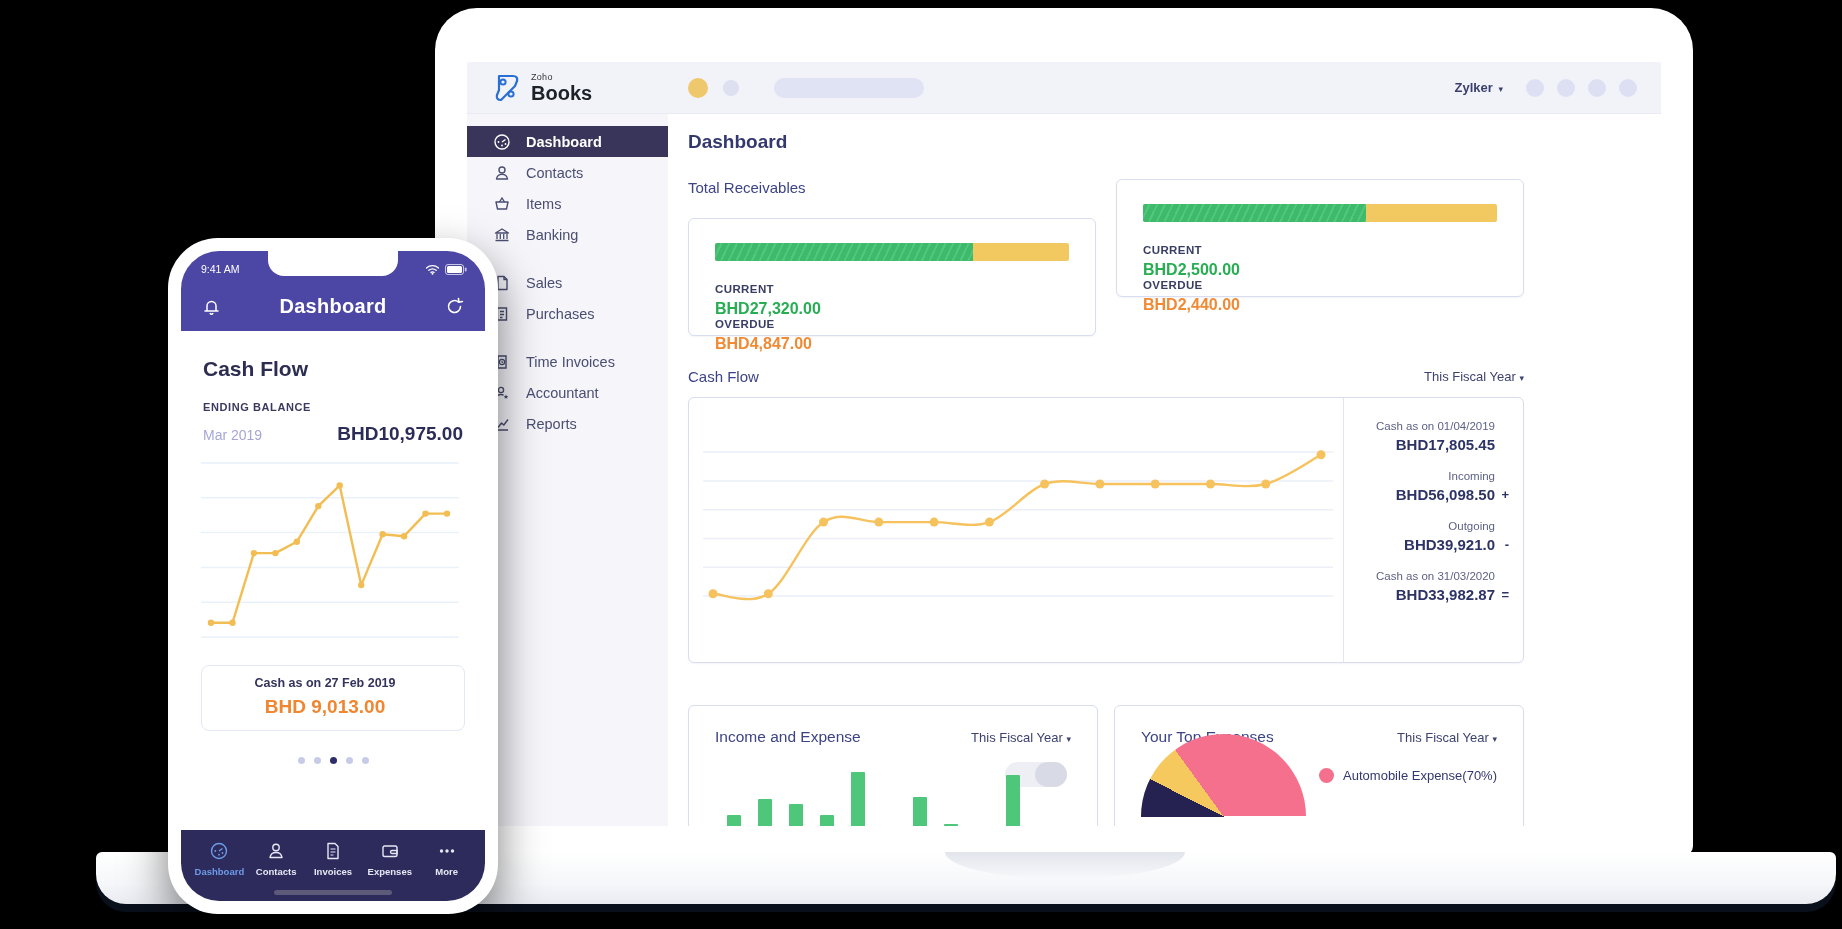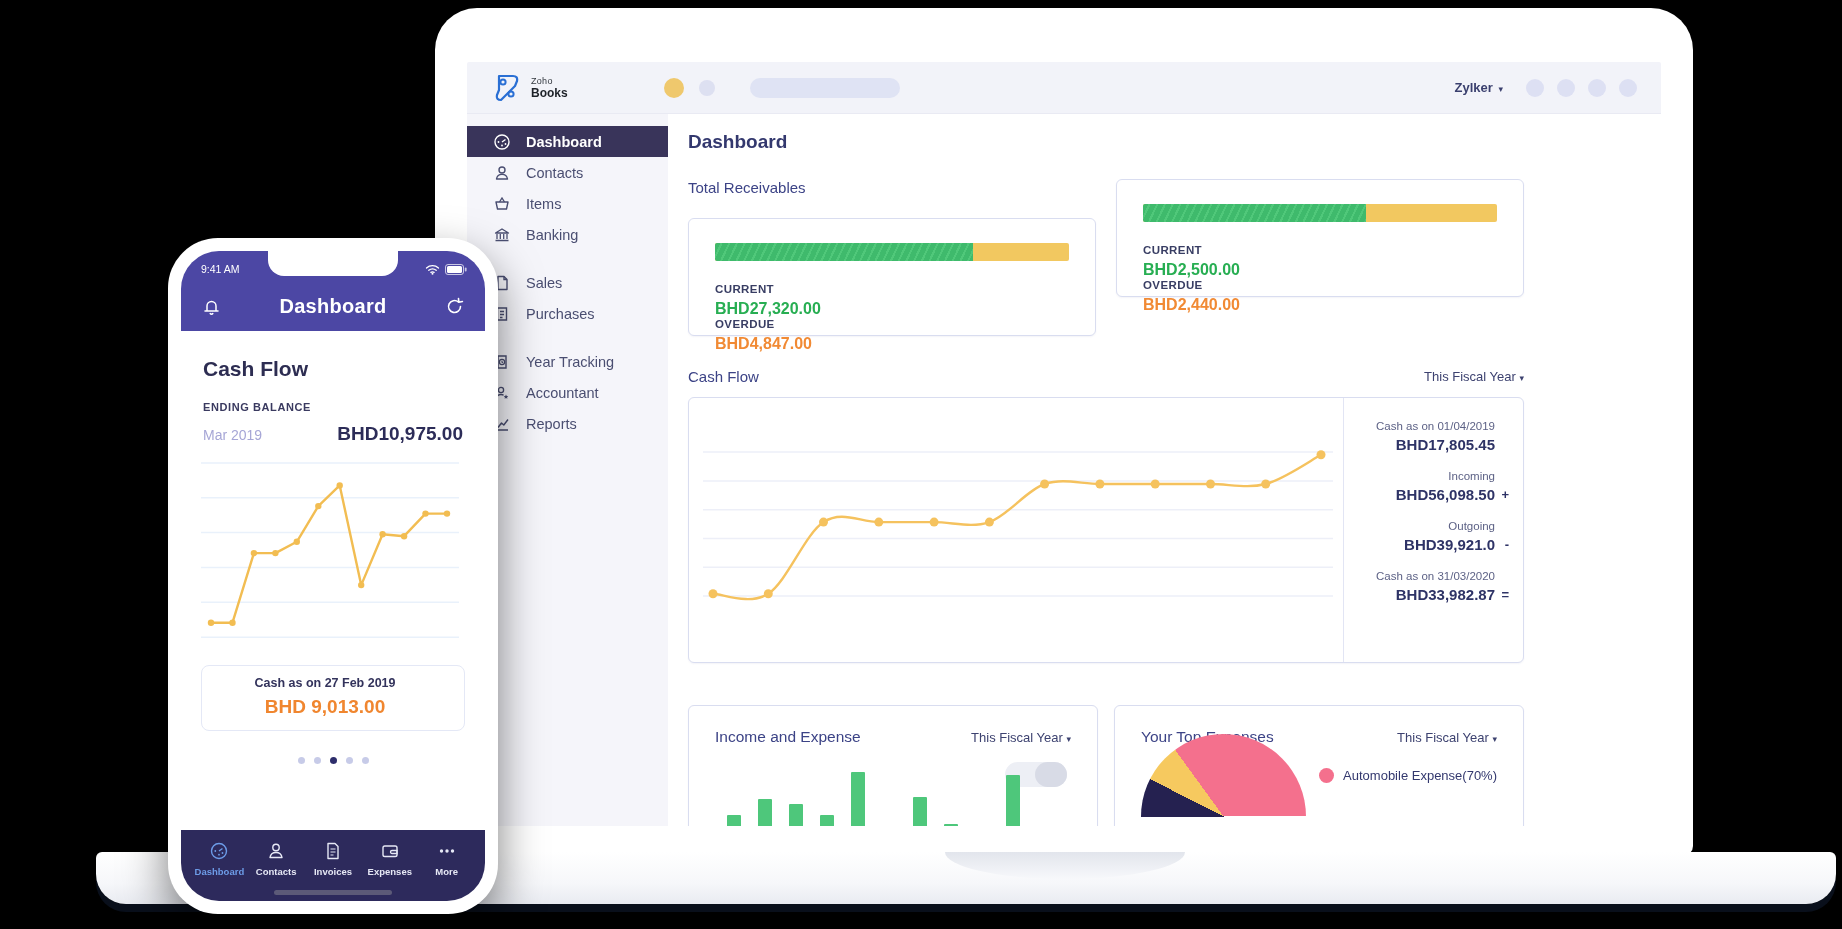--- a/index.html
+++ b/index.html
@@ -16,21 +16,21 @@
     border-radius:6px 6px 30px 30px;box-shadow:0 8px 0 rgba(10,18,32,.85);}
   .trackpad-notch{position:absolute;left:849px;top:0;width:240px;height:27px;
     background:linear-gradient(#e2e5ec,#f7f8fb);border-radius:0 0 120px 120px / 0 0 27px 27px;}
   .screen{position:absolute;left:32px;top:54px;width:1194px;height:764px;background:#fff;
     overflow:hidden;border-radius:2px;}
   
   .topbar{height:52px;background:#f2f3f9;display:flex;align-items:center;padding:0 24px;box-sizing:border-box;border-bottom:1px solid #e9eaf3;}
   .logo{display:flex;align-items:center;gap:8px;}
   .logo-text{line-height:1;}
   .logo-zoho{font-size:9px;color:#33383f;letter-spacing:.3px;}
-  .logo-books{font-size:12px;font-weight:bold;color:#1d2128;margin-top:1px;}
+  .logo-books{font-size:20px;font-weight:bold;color:#1d2128;margin-top:1px;}
   .dot-yellow{width:20px;height:20px;border-radius:50%;background:#efc86d;margin-left:96px;}
   .dot-gray{width:16px;height:16px;border-radius:50%;background:#dde0f1;margin-left:15px;}
   .search-pill{width:150px;height:20px;border-radius:10px;background:#dfe3f4;margin-left:35px;}
   .topbar-right{margin-left:auto;display:flex;align-items:center;gap:13px;}
   .org{font-size:13px;color:#3a3f6e;font-weight:bold;margin-right:10px;cursor:default;}
   .org .caret{font-size:9px;margin-left:2px;}
   .tb-circle{width:18px;height:18px;border-radius:50%;background:#dde0f3;}
   
   .app-body{display:flex;height:712px;}
   .sidebar{width:201px;background:#f5f5fa;box-sizing:border-box;padding-top:12px;flex:none;}
@@ -194,21 +194,21 @@
             </svg>
           <span>Purchases</span>
         </div>
         <div class="side-gap"></div>
         <div class="side-item">
           <svg width="18" height="18" viewBox="0 0 18 18">
               <path d="M5 3h8v12H5z" fill="none" stroke="currentColor" stroke-width="1.4"></path>
               <circle cx="9" cy="9" r="2.6" fill="none" stroke="currentColor" stroke-width="1.2"></circle>
               <path d="M9 7.8v1.4l1 .7" stroke="currentColor" stroke-width="1.1" fill="none"></path>
             </svg>
-          <span>Year Tracking</span>
+          <span>Time Invoices</span>
         </div>
         <div class="side-item">
           <svg width="18" height="18" viewBox="0 0 18 18">
               <circle cx="8" cy="6" r="2.6" fill="none" stroke="currentColor" stroke-width="1.3"></circle>
               <path d="M3.5 14.5c.4-2.8 2.3-4 4.5-4 1 0 1.9.2 2.6.7" fill="none" stroke="currentColor" stroke-width="1.3"></path>
               <path d="M13 10.5l.7 1.4 1.5.2-1.1 1.1.3 1.5-1.4-.7-1.4.7.3-1.5-1.1-1.1 1.5-.2z" fill="currentColor"></path>
             </svg>
           <span>Accountant</span>
         </div>
         <div class="side-item">

